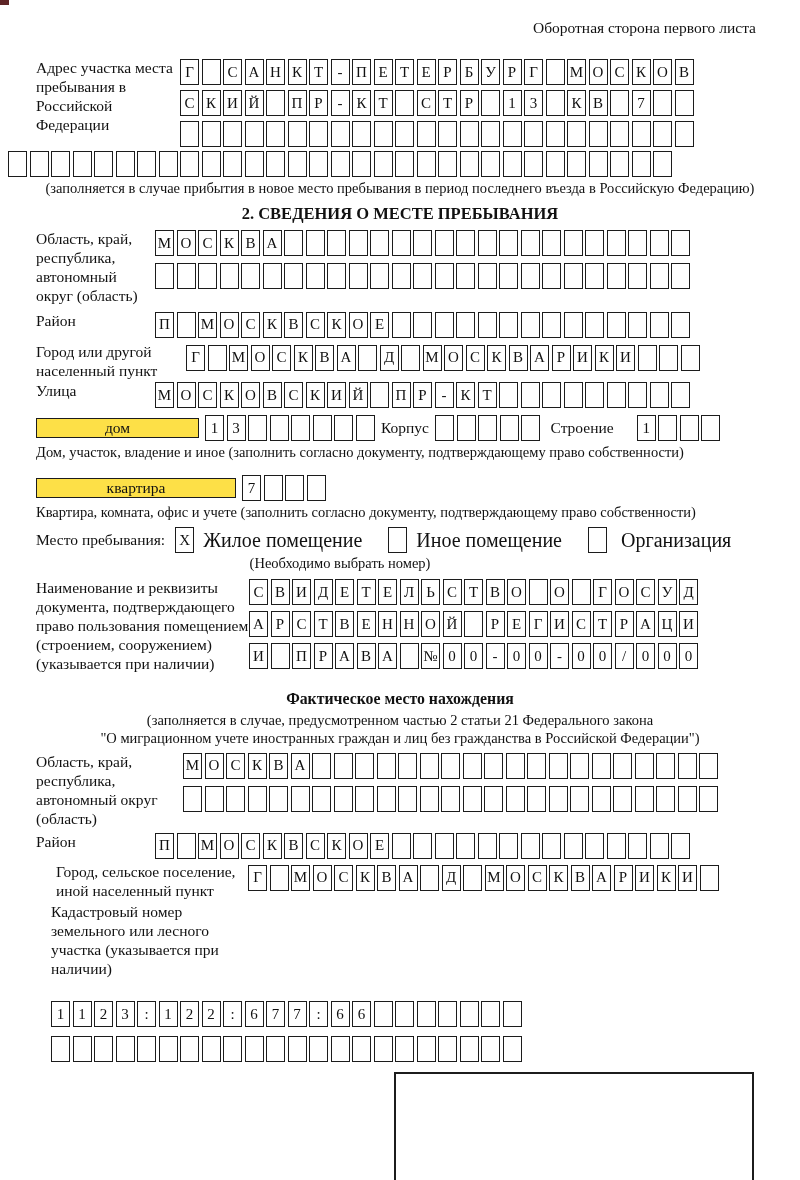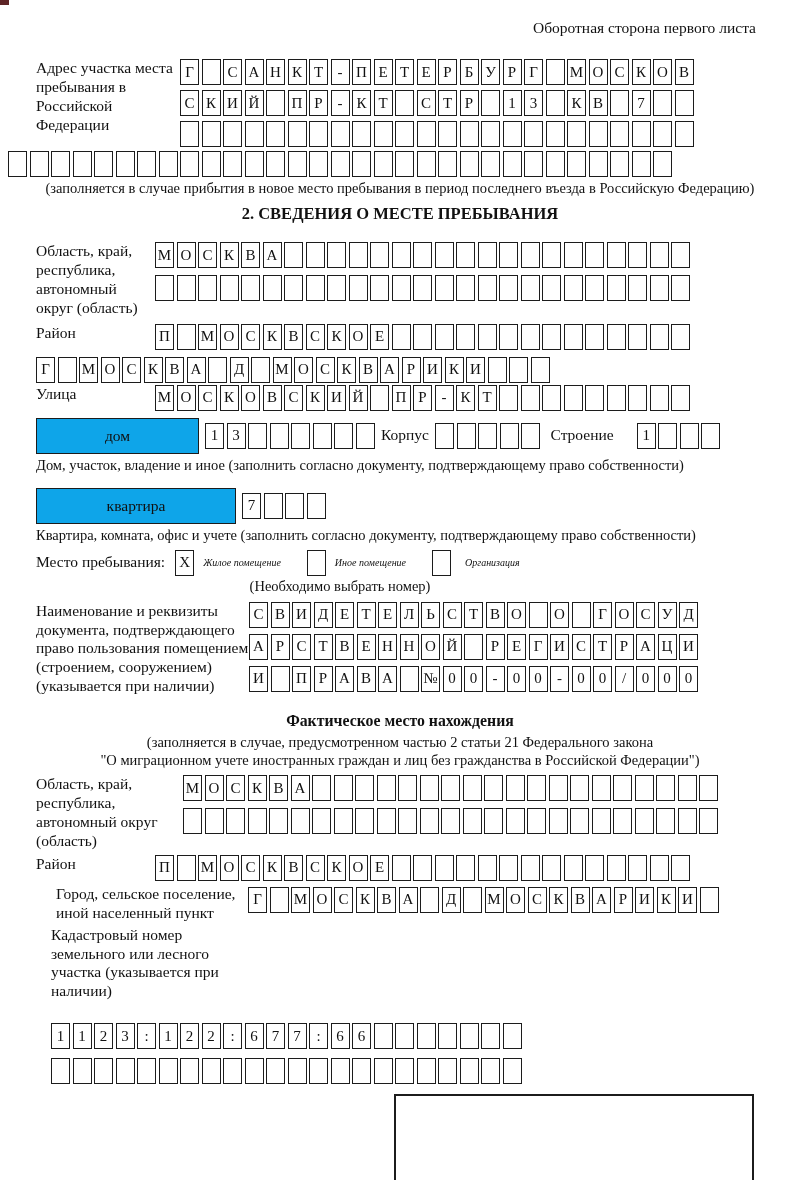--- a/index.html
+++ b/index.html
@@ -31,29 +31,29 @@
     font-size: 15px; line-height: 1;
     flex: 0 0 auto;
     background: #fff;
   }
   .mb5 { margin-bottom: 5px; }
   .note-center {
     text-align: center; font-size: 14.5px; margin-top: 3px;
   }
   .sec-title {
     text-align: center; font-weight: bold; font-size: 16.5px;
-    margin-top: 7px; margin-bottom: 18px;
+    margin-top: 7px; margin-bottom: 6px;
   }
   .widebox {
-    border: 1.5px solid #1c1c1c; height: 36px;
+    border: 1.5px solid #1c1c1c; height: 20px;
     display: flex; align-items: center; justify-content: center;
-    font-size: 15.5px; margin-right: 6px; background: #0ea5e9;
+    font-size: 15.5px; margin-right: 6px; background: #fde047;
   }
   .small-note { font-size: 14.5px; margin: 3px 0 6px 36px; }
-  .chk-label { font-size: 10px; margin-right: 26px; white-space: nowrap; font-style: italic; }
+  .chk-label { font-size: 20px; margin-right: 26px; white-space: nowrap; }
   .stamp-caption {
     width: 400px; margin: 6px 0 0 378px;
     text-align: center; font-size: 14.8px; line-height: 1.32;
   }
 </style>
 </head>
 <body>
 
 <div class="corner-artifact"></div>
 
@@ -264,20 +264,21 @@
       <span class="cb"></span>
       <span class="cb"></span>
       <span class="cb"></span>
       <span class="cb"></span>
       <span class="cb"></span>
       <span class="cb"></span>
     </div>
 </div>
 
 <div class="row-flex" style="margin: 5px 0 0 36px;">
+  <div class="lbl" style="width: 150px;">Город или другой населенный пункт</div>
   <div class="boxrow" style="margin-top: 2px;">
       <span class="cb">Г</span>
       <span class="cb"></span>
       <span class="cb">М</span>
       <span class="cb">О</span>
       <span class="cb">С</span>
       <span class="cb">К</span>
       <span class="cb">В</span>
       <span class="cb">А</span>
       <span class="cb"></span>

